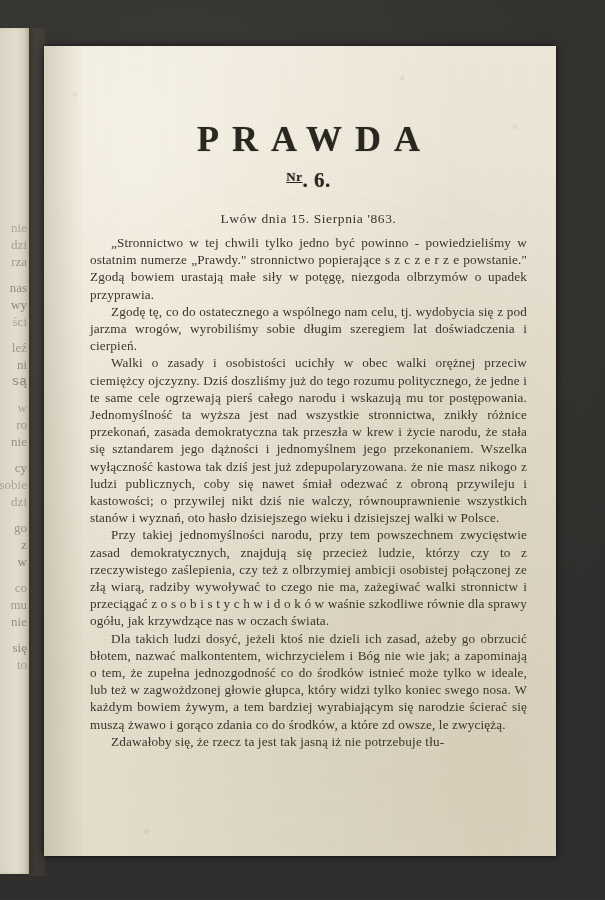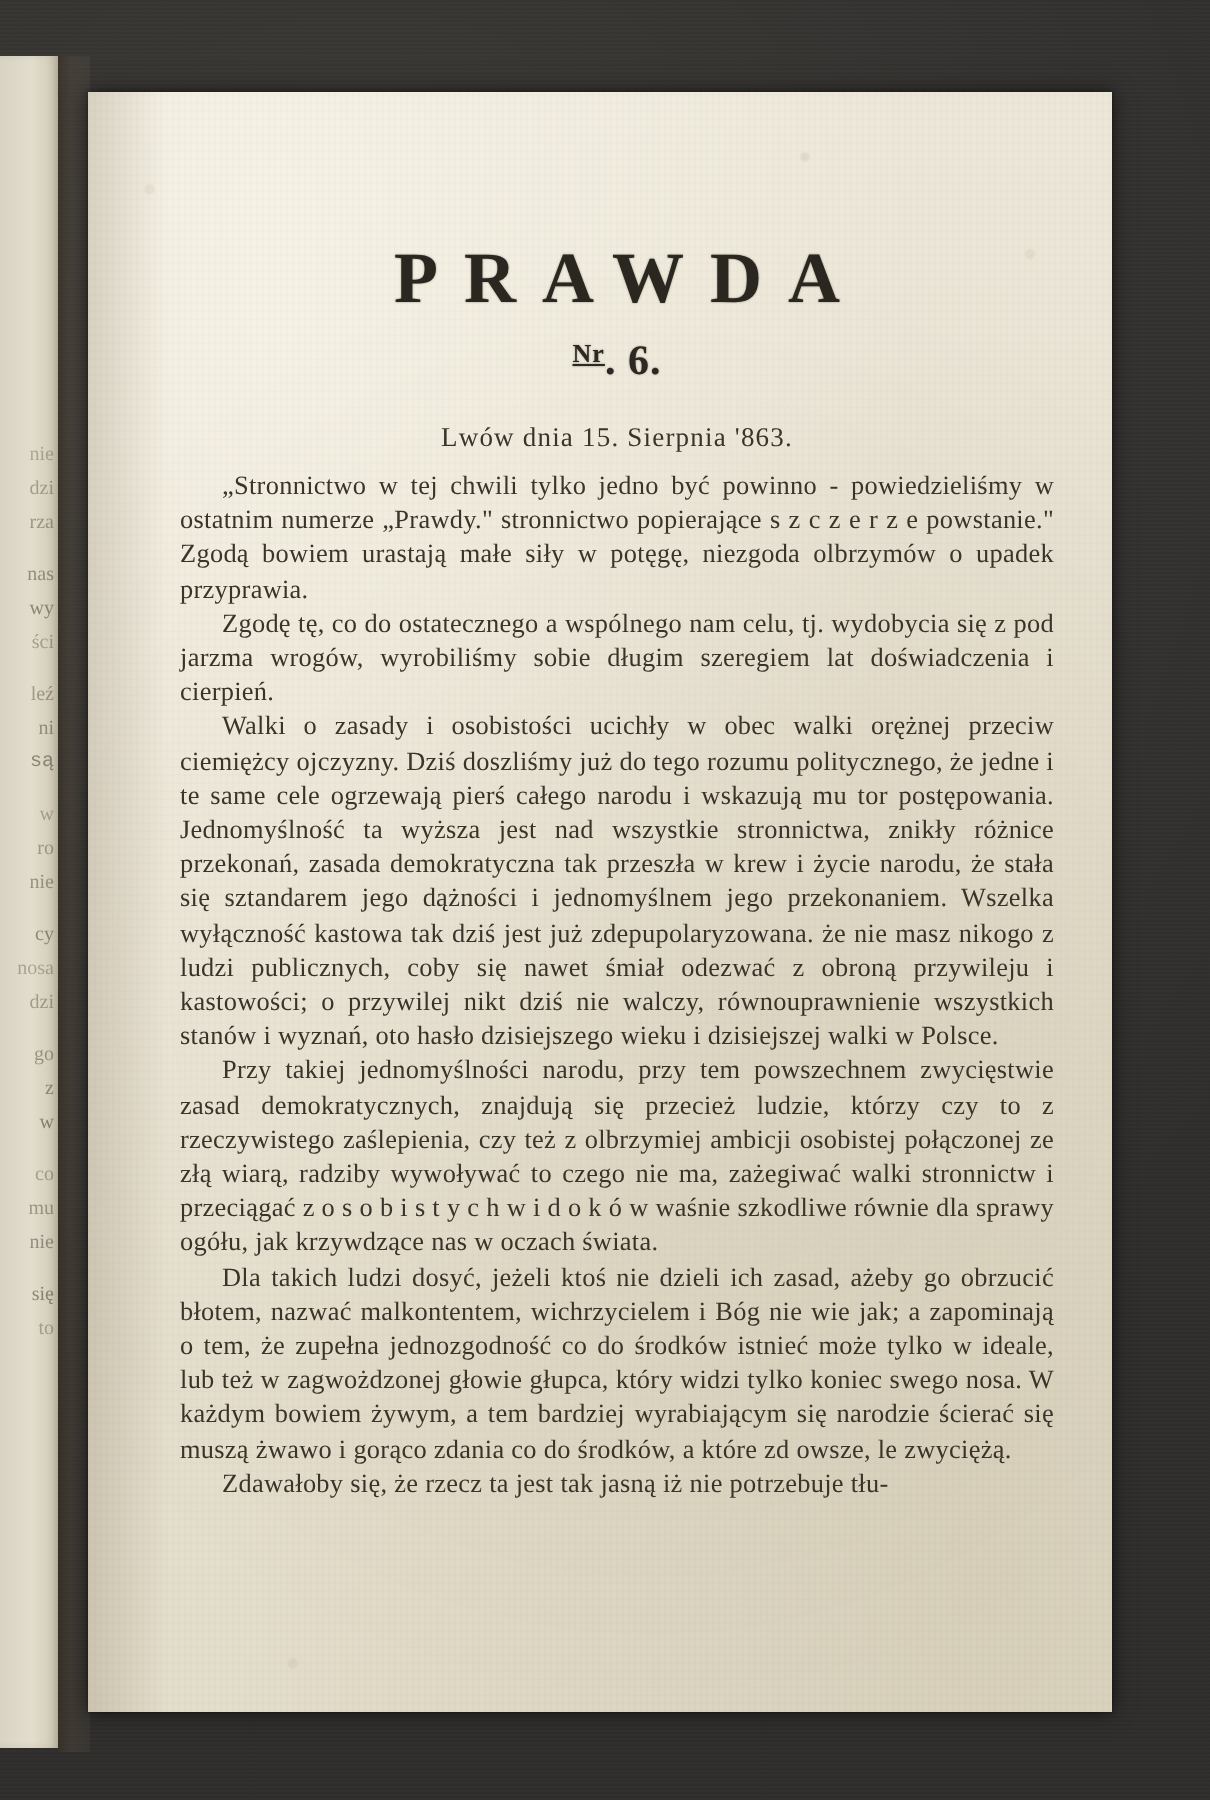--- a/index.html
+++ b/index.html
@@ -41,21 +41,21 @@
     width: 29px;
     height: 846px;
     background:
       linear-gradient(90deg, #d8d3c2 0%, #e2ddcc 55%, #cfc9b6 100%);
     box-shadow: inset -3px 0 5px -2px rgba(90,78,55,0.35);
     overflow: hidden;
   }
   .facing-page .frag {
     position: absolute;
     right: 2px;
-    font-size: 10px;
+    font-size: 13px;
     line-height: 9.6px;
     color: rgba(62,54,42,0.72);
     white-space: nowrap;
     text-align: right;
     font-family: "Liberation Serif", serif;
   }
 
   
   .gutter {
     position: absolute;
@@ -182,21 +182,21 @@
       <div class="frag" style="top: 255px; opacity: 0.66;">nas</div>
       <div class="frag" style="top: 272px; opacity: 0.73;">wy</div>
       <div class="frag" style="top: 289px; opacity: 0.5; text-align: right;">ści</div>
       <div class="frag" style="top: 315px; opacity: 0.57;">leź</div>
       <div class="frag" style="top: 332px; opacity: 0.64; font-family: Liberation Serif, serif;">ni</div>
       <div class="frag" style="top: 349px; opacity: 0.71; font-family: Liberation Mono, monospace;">są</div>
       <div class="frag" style="top: 375px; opacity: 0.48;">w</div>
       <div class="frag" style="top: 392px; opacity: 0.55;">ro</div>
       <div class="frag" style="top: 409px; opacity: 0.62;">nie</div>
       <div class="frag" style="top: 435px; opacity: 0.69; font-family: Liberation Serif, serif;">cy</div>
-      <div class="frag" style="top: 452px; opacity: 0.46;">nosa</div>
+      <div class="frag" style="top: 452px; opacity: 0.46;">sobie</div>
       <div class="frag" style="top: 469px; opacity: 0.53;">dzi</div>
       <div class="frag" style="top: 495px; opacity: 0.6;">go</div>
       <div class="frag" style="top: 512px; opacity: 0.67;">z</div>
       <div class="frag" style="top: 529px; opacity: 0.74;">w</div>
       <div class="frag" style="top: 555px; opacity: 0.51;">co</div>
       <div class="frag" style="top: 572px; opacity: 0.58;">mu</div>
       <div class="frag" style="top: 589px; opacity: 0.65;">nie</div>
       <div class="frag" style="top: 615px; opacity: 0.72;">się</div>
       <div class="frag" style="top: 632px; opacity: 0.49;">to</div>
     </div>

